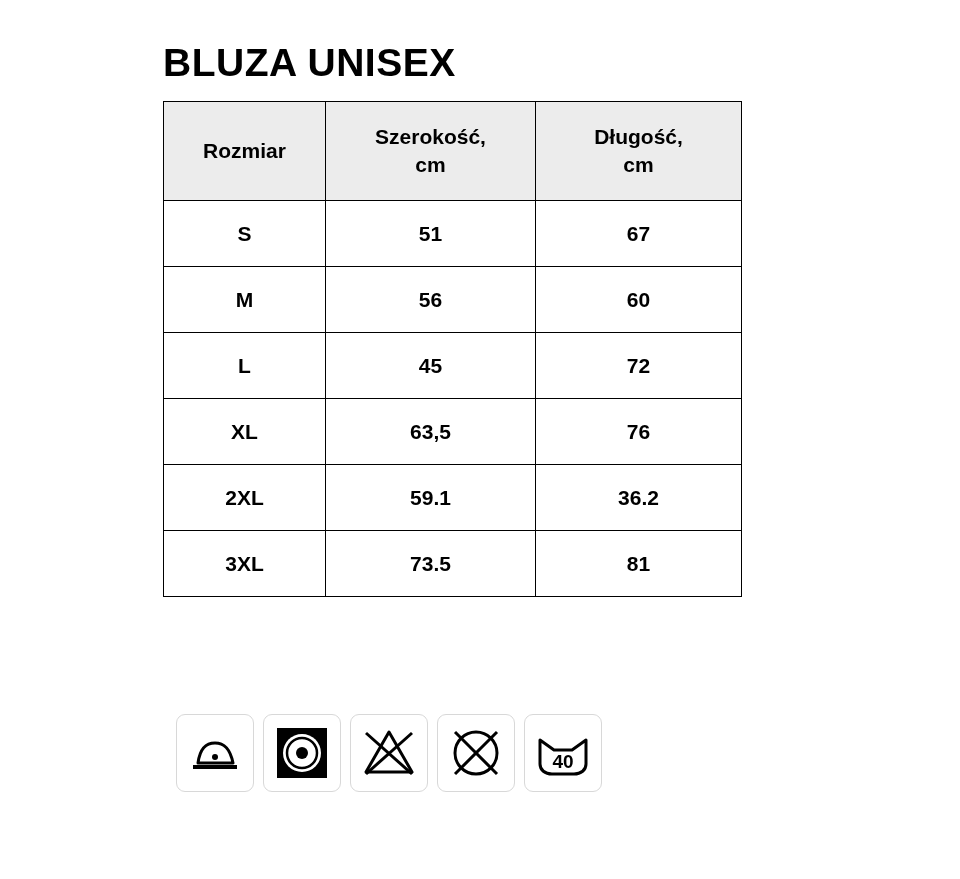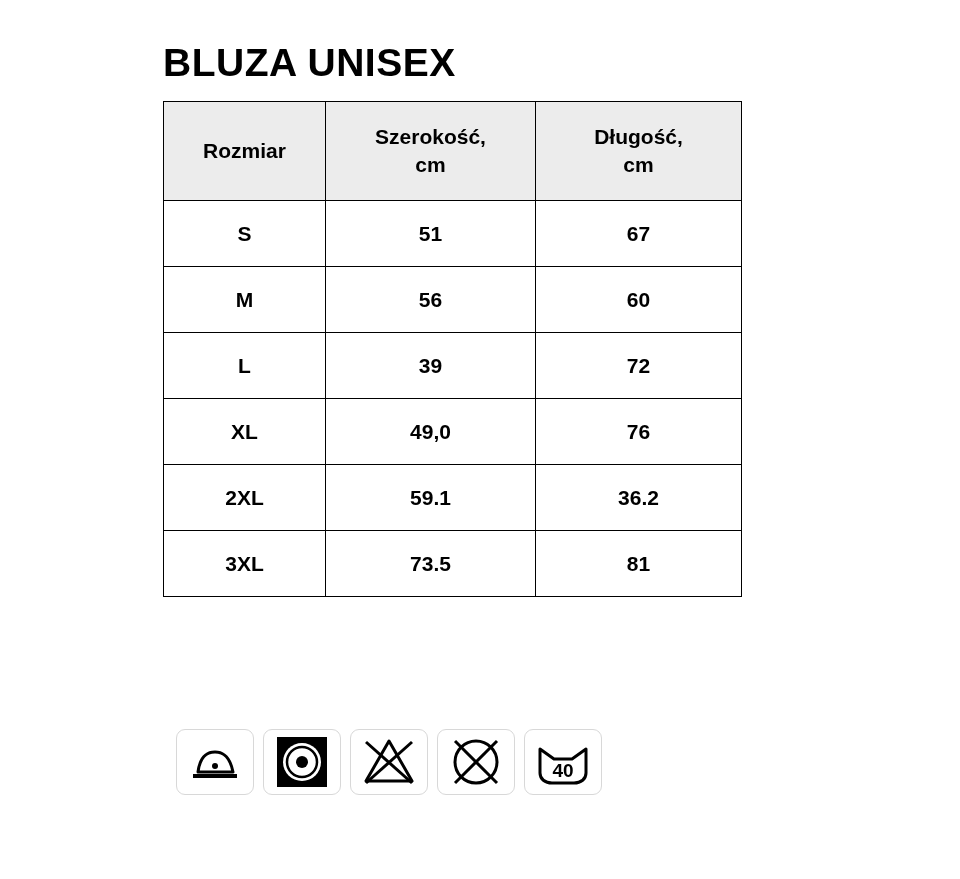--- a/index.html
+++ b/index.html
@@ -66,29 +66,28 @@
 
   .care-icons {
     position: absolute;
     left: 176px;
     top: 714px;
     display: flex;
     gap: 9px;
   }
   .care-icon {
     width: 78px;
-    height: 66px;
+    height: 78px;
     border: 1px solid #d8d8d8;
     border-radius: 9px;
     background: #ffffff;
     display: flex;
     align-items: center;
     justify-content: center;
     box-sizing: border-box;
-    margin-top: 15px;
   }
   .care-icon svg { display: block; }
 </style>
 </head>
 <body>
 
 <div class="page">
 
   <div class="title">BLUZA UNISEX</div>
 
@@ -119,26 +118,26 @@
         <td>51</td>
         <td>67</td>
       </tr>
       <tr>
         <td class="size-cell">M</td>
         <td>56</td>
         <td>60</td>
       </tr>
       <tr>
         <td class="size-cell">L</td>
-        <td>39</td>
+        <td>45</td>
         <td>72</td>
       </tr>
       <tr>
         <td class="size-cell">XL</td>
-        <td>49,0</td>
+        <td>63,5</td>
         <td>76</td>
       </tr>
       <tr>
         <td class="size-cell">2XL</td>
         <td>59.1</td>
         <td>36.2</td>
       </tr>
       <tr>
         <td class="size-cell">3XL</td>
         <td>73.5</td>

